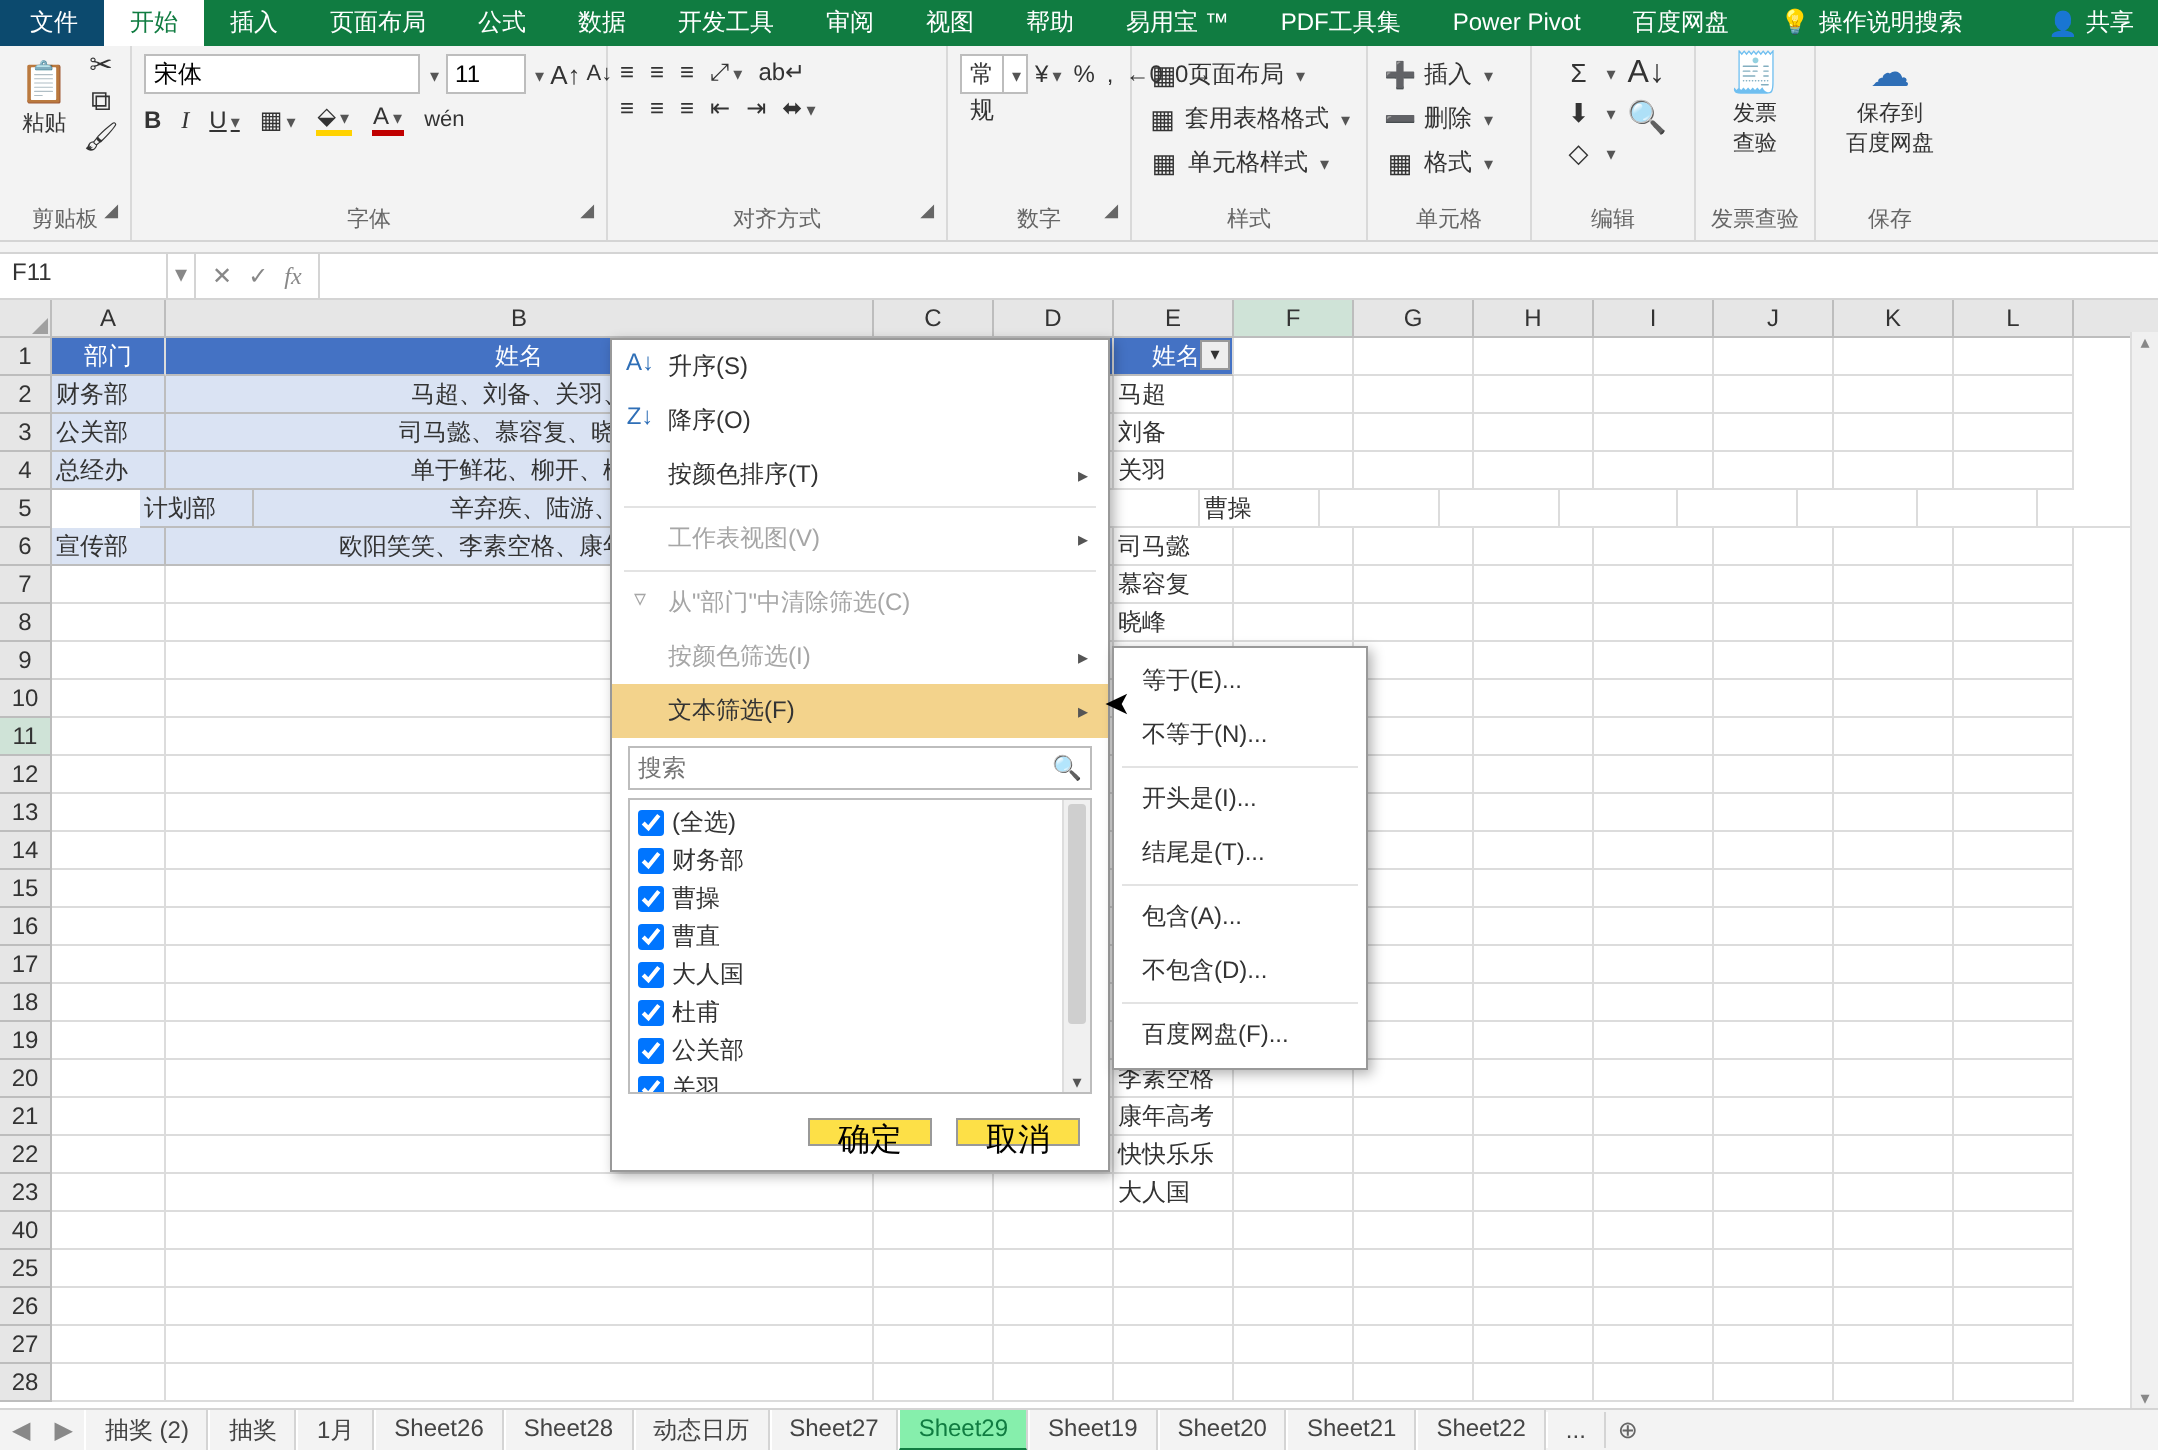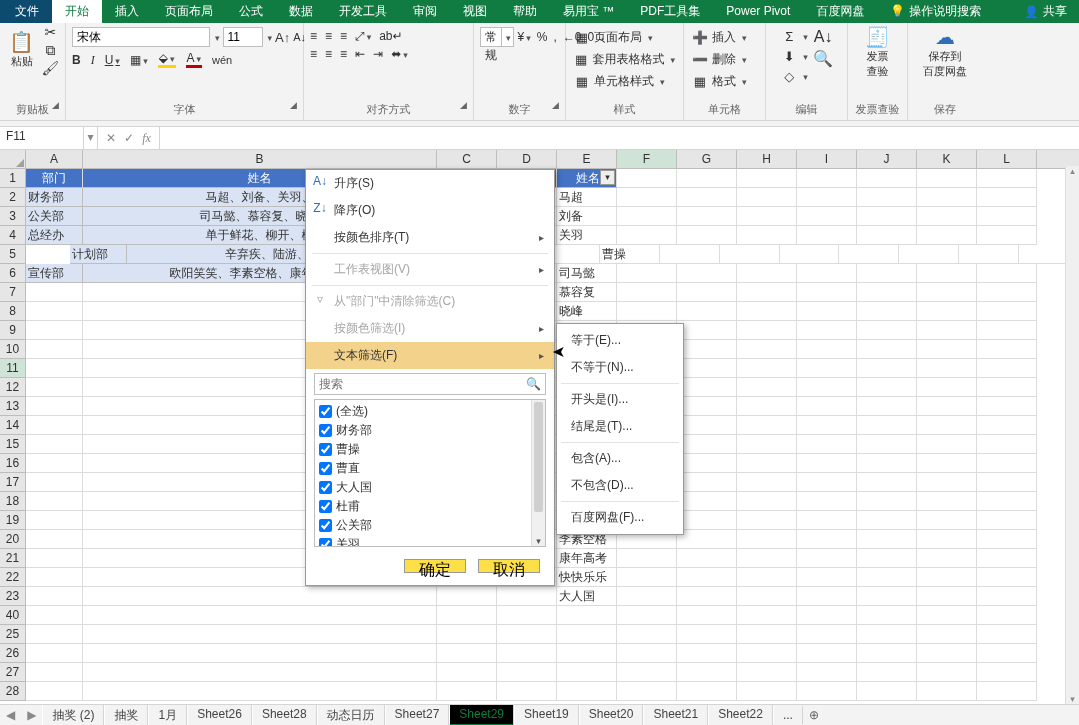--- a/index.html
+++ b/index.html
@@ -177,21 +177,21 @@
     position:absolute; bottom:0; left:0; right:0;
     height:21px;
     background:#f3f3f3;
     border-top:1px solid #d4d4d4;
     display:flex; align-items:center;
     font-size:12px;
     color:#444;
   }
   .sheet-tabs .navbtn { padding:0 6px; cursor:pointer; color:#888;}
   .sheet-tabs .stab { padding:2px 9px; border-right:1px solid #d4d4d4; border-left:1px solid #fff; cursor:pointer;}
-  .sheet-tabs .stab.active { background:#000000; color:#107c41; border-bottom:2px solid #107c41; }
+  .sheet-tabs .stab.active { background:#86efac; color:#107c41; border-bottom:2px solid #107c41; }
   .sheet-tabs .addbtn { padding:0 6px; color:#666; cursor:pointer;}
   .window-scroll-v { position:absolute; right:0; top:166px; bottom:21px; width:14px; background:#f0f0f0; border-left:1px solid #ddd;}
   .window-scroll-v::before, .window-scroll-v::after { content:"▴"; position:absolute; left:0; right:0; text-align:center; font-size:9px; color:#888;}
   .window-scroll-v::after { content:"▾"; bottom:0;}
 </style>
 </head>
 <body>
 
 <div class="menubar">
   <div class="tab file">文件</div>

